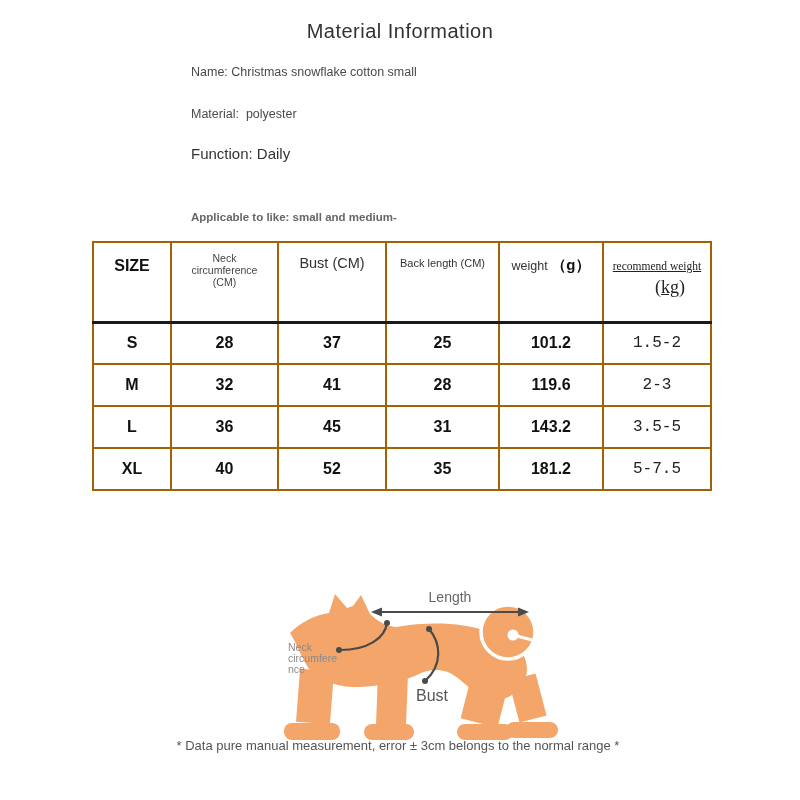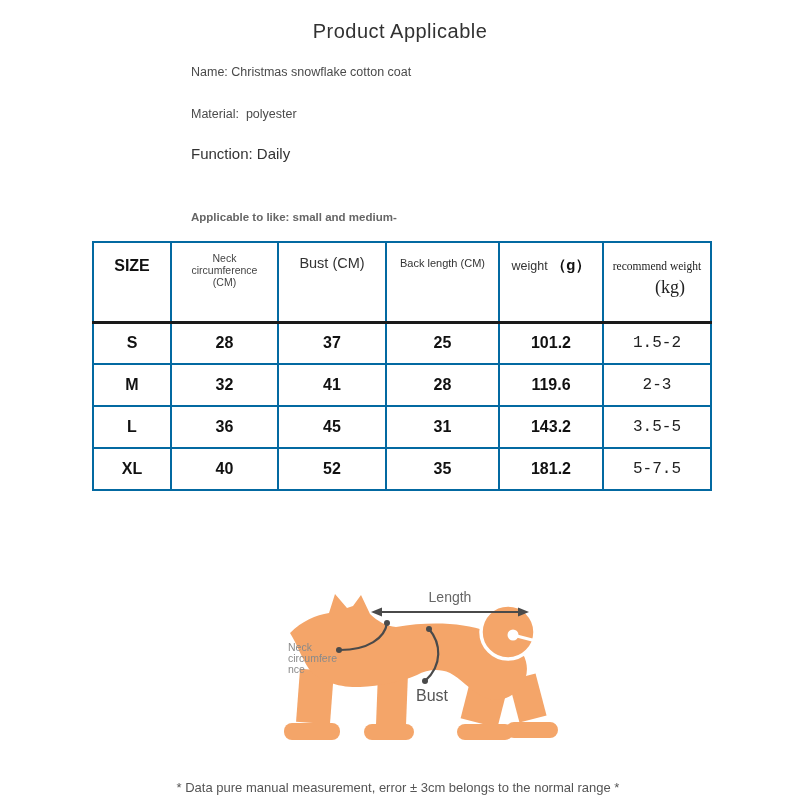--- a/index.html
+++ b/index.html
@@ -9,48 +9,48 @@
   #title{top:20px;left:0;width:800px;text-align:center;font-size:20px;letter-spacing:.5px;color:#323232;}
   .field{left:191px;white-space:pre-wrap;}
   #field-name{top:65px;font-size:12.5px;color:#4a4a4a;}
   #field-material{top:107px;font-size:12.5px;color:#4a4a4a;}
   #field-function{top:145px;font-size:15px;color:#333;}
   #field-applicable{top:181px;font-size:11.5px;line-height:1.25;color:#666;font-weight:bold;}
   #field-applicable span{display:block;}
 
   
   #size-table{position:absolute;left:92px;top:241px;border-collapse:collapse;table-layout:fixed;}
-  #size-table td{border:2px solid #0369a1;text-align:center;vertical-align:middle;padding:0;background:#fff;}
+  #size-table td{border:2px solid #a16207;text-align:center;vertical-align:middle;padding:0;background:#fff;}
   #size-table tr.hdr td{vertical-align:top;border-bottom:3px solid #1a1a1a;}
   tr.hdr{height:80px;}
   tr.datarow{height:42px;}
   .h-size{font-weight:700;font-size:16px;padding-top:14px !important;color:#111;}
   .h-neck{font-size:10.5px;line-height:1.15;padding-top:9px !important;color:#444;}
   .h-bust{font-size:14.5px;padding-top:12px !important;color:#333;}
   .h-back{font-size:11px;padding-top:14px !important;color:#333;}
   .h-weight{font-size:12.5px;padding-top:13px !important;color:#333;}
   .h-weight b{font-size:15px;color:#111;}
-  .h-rec{font-family:"Liberation Serif",serif;font-size:11.5px;padding-top:17px !important;color:#222;line-height:1.2;}
+  .h-rec{font-family:"Liberation Serif",serif;font-size:11.5px;padding-top:17px !important;color:#222;line-height:1.2;text-decoration:underline;}
   .h-rec .kg{display:block;font-size:18px;padding-left:26px;margin-top:3px;}
   td.c-sz,td.c-num{font-weight:700;font-size:16px;color:#111;}
   td.c-rec{font-family:Liberation Mono, monospace;font-size:16px;color:#222;}
 
   
   #dog-diagram{position:absolute;left:260px;top:575px;}
 
-  #footer-note{top:780px;left:0;width:796px;text-align:center;font-size:13px;color:#555;}
+  #footer-note{top:738px;left:0;width:796px;text-align:center;font-size:13px;color:#555;}
 </style>
 </head>
 <body>
 
 <div id="canvas">
 
-  <div id="title" class="abs">Product Applicable</div>
+  <div id="title" class="abs">Material Information</div>
 
-  <div id="field-name" class="abs field">Name: Christmas snowflake cotton coat</div>
+  <div id="field-name" class="abs field">Name: Christmas snowflake cotton small</div>
   <div id="field-material" class="abs field">Material:  polyester</div>
   <div id="field-function" class="abs field">Function: Daily</div>
   <div id="field-applicable" class="abs field">
     <span>Applicable to like: small and medium-</span>
     <span>sized dogs</span>
   </div>
 
   <table id="size-table">
     <colgroup>
       <col style="width:78px">

